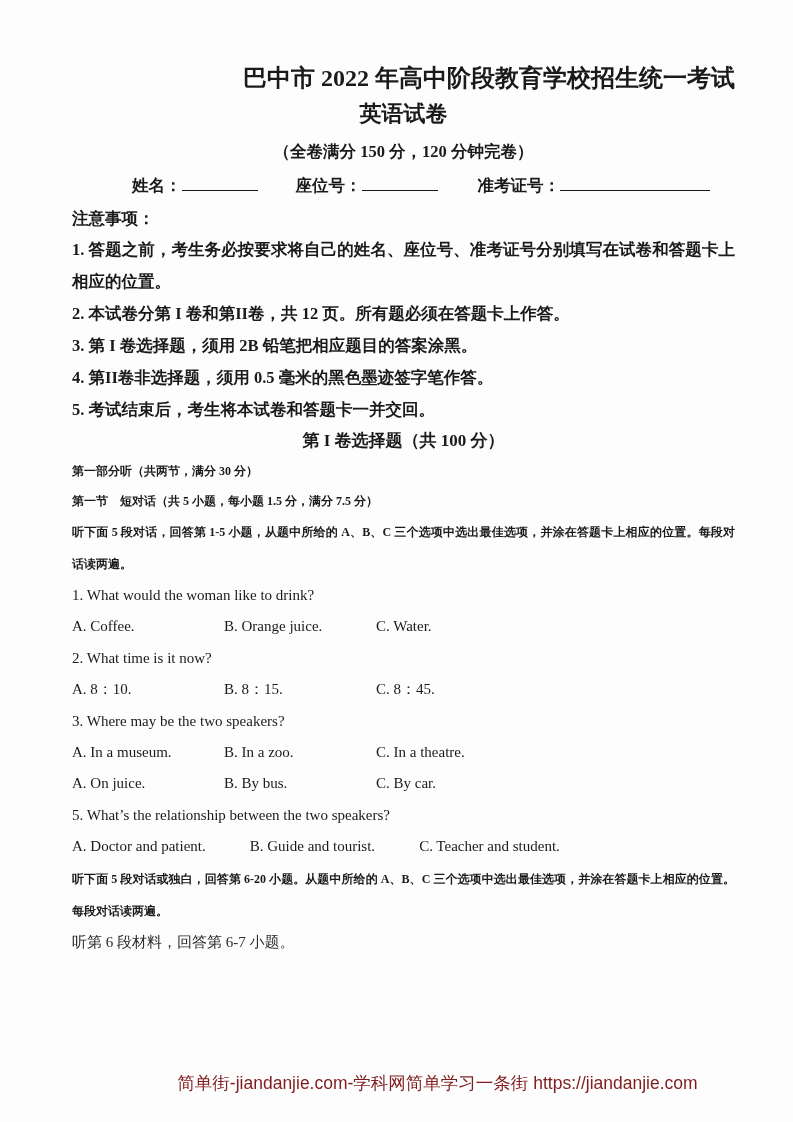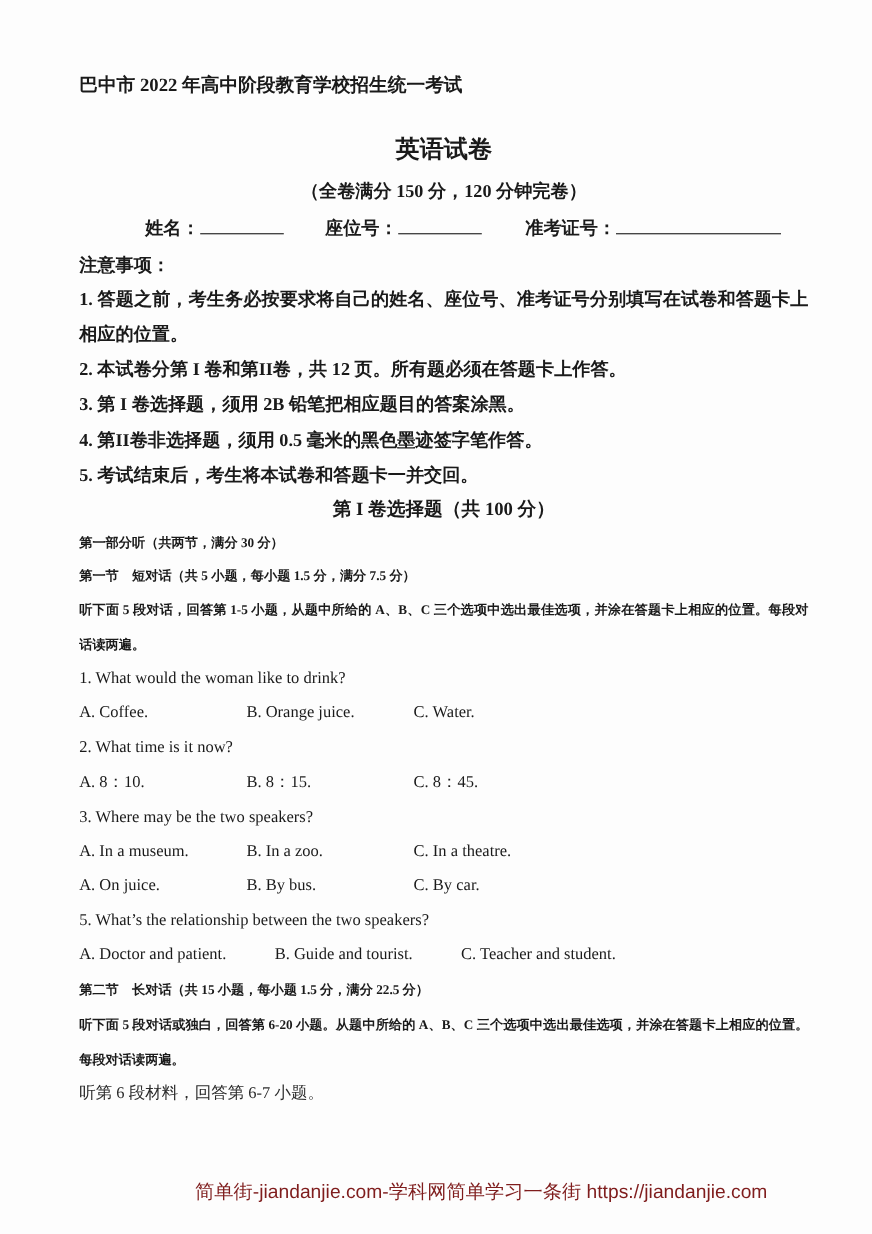--- a/index.html
+++ b/index.html
@@ -6,22 +6,22 @@
   body{
     width:793px;height:1122px;
     background:#fdfdfd;
     color:#1a1a1a;
     font-family:"Liberation Serif","DejaVu Serif",serif;
     position:relative;
     overflow:hidden;
   }
   .page{padding:62px 58px 0 72px;}
   p{margin:0;}
-  .title{font-size:17px;line-height:32px;font-weight:700;text-align:left;}
-  .subtitle{font-size:22px;line-height:32px;font-weight:700;text-align:center;margin-top:26px;}
+  .title{font-size:24px;line-height:32px;font-weight:700;text-align:right;}
+  .subtitle{font-size:22px;line-height:32px;font-weight:700;text-align:center;margin-top:4px;}
   .score-note{font-size:16.5px;line-height:28px;font-weight:700;text-align:center;margin-top:8px;}
   .fields{font-size:16.5px;line-height:28px;font-weight:700;margin-top:6px;padding-left:60px;}
   .blank{display:inline-block;border-bottom:1.5px solid #1a1a1a;height:16px;vertical-align:baseline;}
   .blank.w76{width:76px;}
   .blank.w150{width:150px;}
   .fgap1{display:inline-block;width:38px;}
   .fgap2{display:inline-block;width:40px;}
   .notice-title{font-size:16.5px;line-height:30px;font-weight:700;margin-top:4px;}
   .notice{font-size:16.5px;line-height:32px;font-weight:700;text-align:justify;}
   .sec-center{font-size:17px;line-height:30px;font-weight:700;text-align:center;}
@@ -77,19 +77,18 @@
     </p>
     <p class="qline opts">
       <span>A. On juice.</span><span>B. By bus.</span><span>C. By car.</span>
     </p>
     <p class="qline">5. What’s the relationship between the two speakers?</p>
     <p class="qline opts">
       <span>A. Doctor and patient.</span><span>B. Guide and tourist.</span><span>C. Teacher and student.</span>
     </p>
   </div>
 
-  <p class="sec-head">第二节　长对话（共 15 小题，每小题 1.5 分，满分 22.5 分）</p>
   <p class="instr">听下面 5 段对话或独白，回答第 6-20 小题。从题中所给的 A、B、C 三个选项中选出最佳选项，并涂在答题卡上相应的位置。每段对话读两遍。</p>
   <p class="material-note">听第 6 段材料，回答第 6-7 小题。</p>
 
 </div>
 
 <p class="footer" style="color: #7f1d1d; padding-left: 41px;">简单街-jiandanjie.com-学科网简单学习一条街 https://jiandanjie.com</p>
 
 </body></html>

